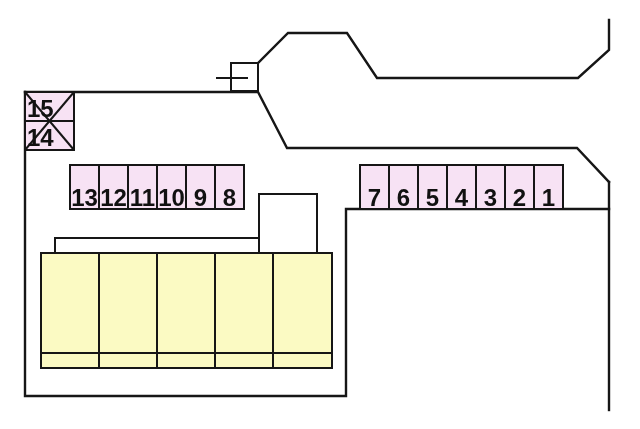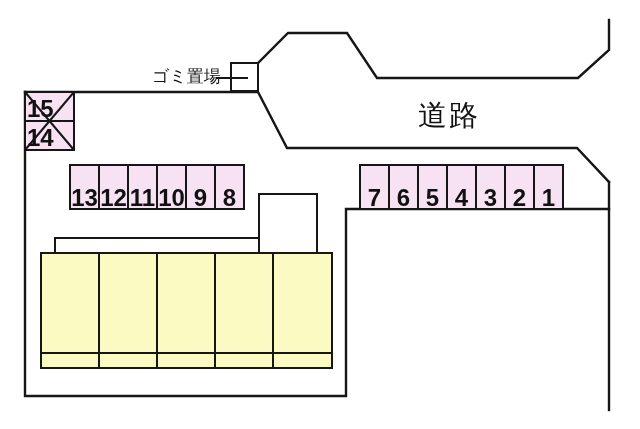--- a/index.html
+++ b/index.html
@@ -92,16 +92,14 @@
         <text x="461.5" y="206" font-size="24" text-anchor="middle" class="num">4</text>
         <rect x="476" y="165" width="29" height="44" fill="#f7e2f4" stroke="#161616" stroke-width="2"></rect>
         <text x="490.5" y="206" font-size="24" text-anchor="middle" class="num">3</text>
         <rect x="505" y="165" width="29" height="44" fill="#f7e2f4" stroke="#161616" stroke-width="2"></rect>
         <text x="519.5" y="206" font-size="24" text-anchor="middle" class="num">2</text>
         <rect x="534" y="165" width="29" height="44" fill="#f7e2f4" stroke="#161616" stroke-width="2"></rect>
         <text x="548.5" y="206" font-size="24" text-anchor="middle" class="num">1</text>
       </g>
   </svg>
 
-  <div class="lbl lbl-garbage">ゴミ置場</div>
-  <div class="lbl lbl-road">道路</div>
 
 </div>
 
 </body></html>

